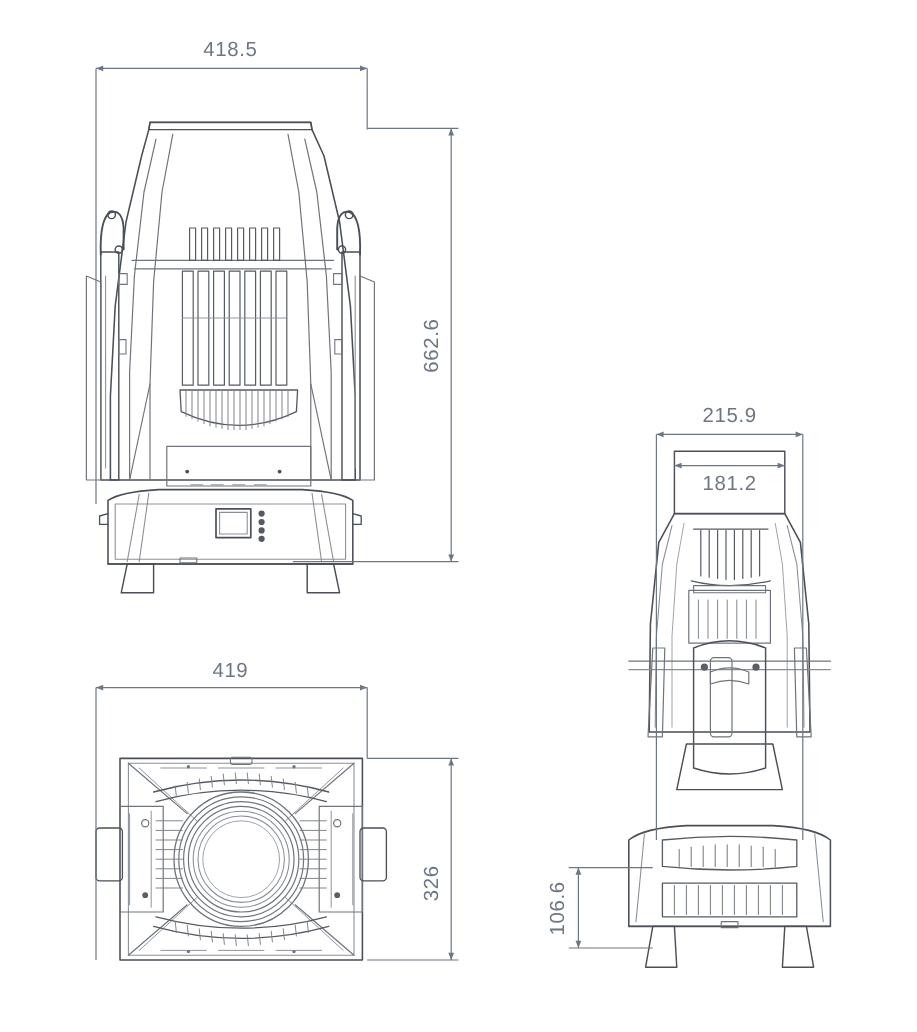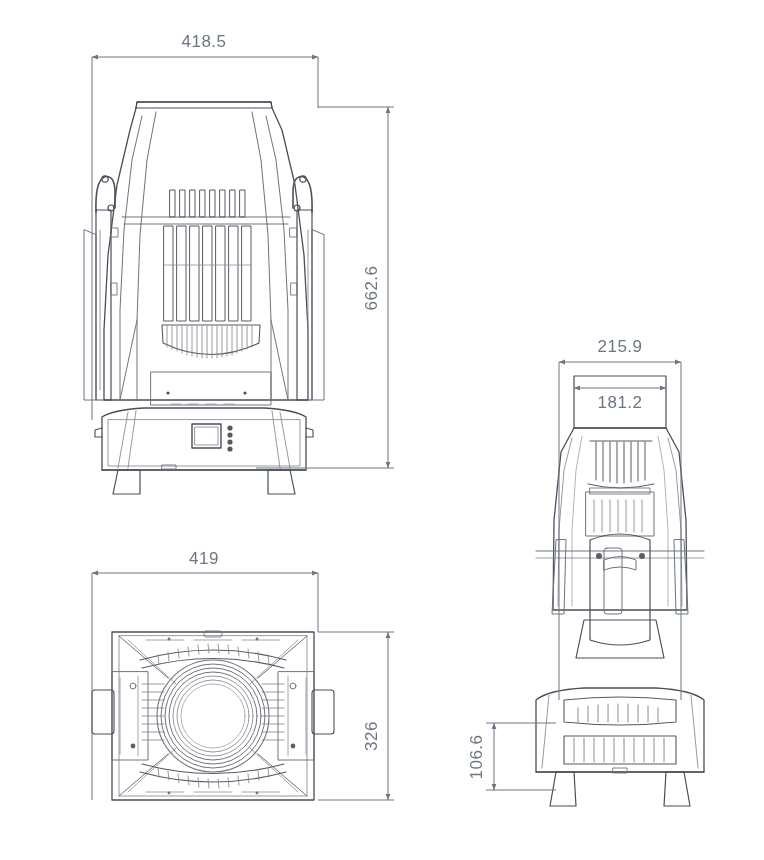--- a/index.html
+++ b/index.html
@@ -1,21 +1,21 @@
 <!DOCTYPE html>
 <html><head>
 <meta charset="utf-8">
 <style>
   html,body{margin:0;padding:0;background:#ffffff;}
   body{
     width:764px;height:860px;position:relative;overflow:hidden;
     font-family:"Liberation Sans", sans-serif;
     background:#ffffff;
   }
-  #stage{position:absolute;left:16px;top:0;width:624px;height:860px;}
+  #stage{position:absolute;left:4px;top:0;width:624px;height:860px;}
   svg{display:block;}
   .dimtext{
     font-family:"Liberation Sans", sans-serif;
     font-size:17px;
     fill:#6d7683;
     letter-spacing:0.5px;
   }
 </style>
 </head>
 <body>

